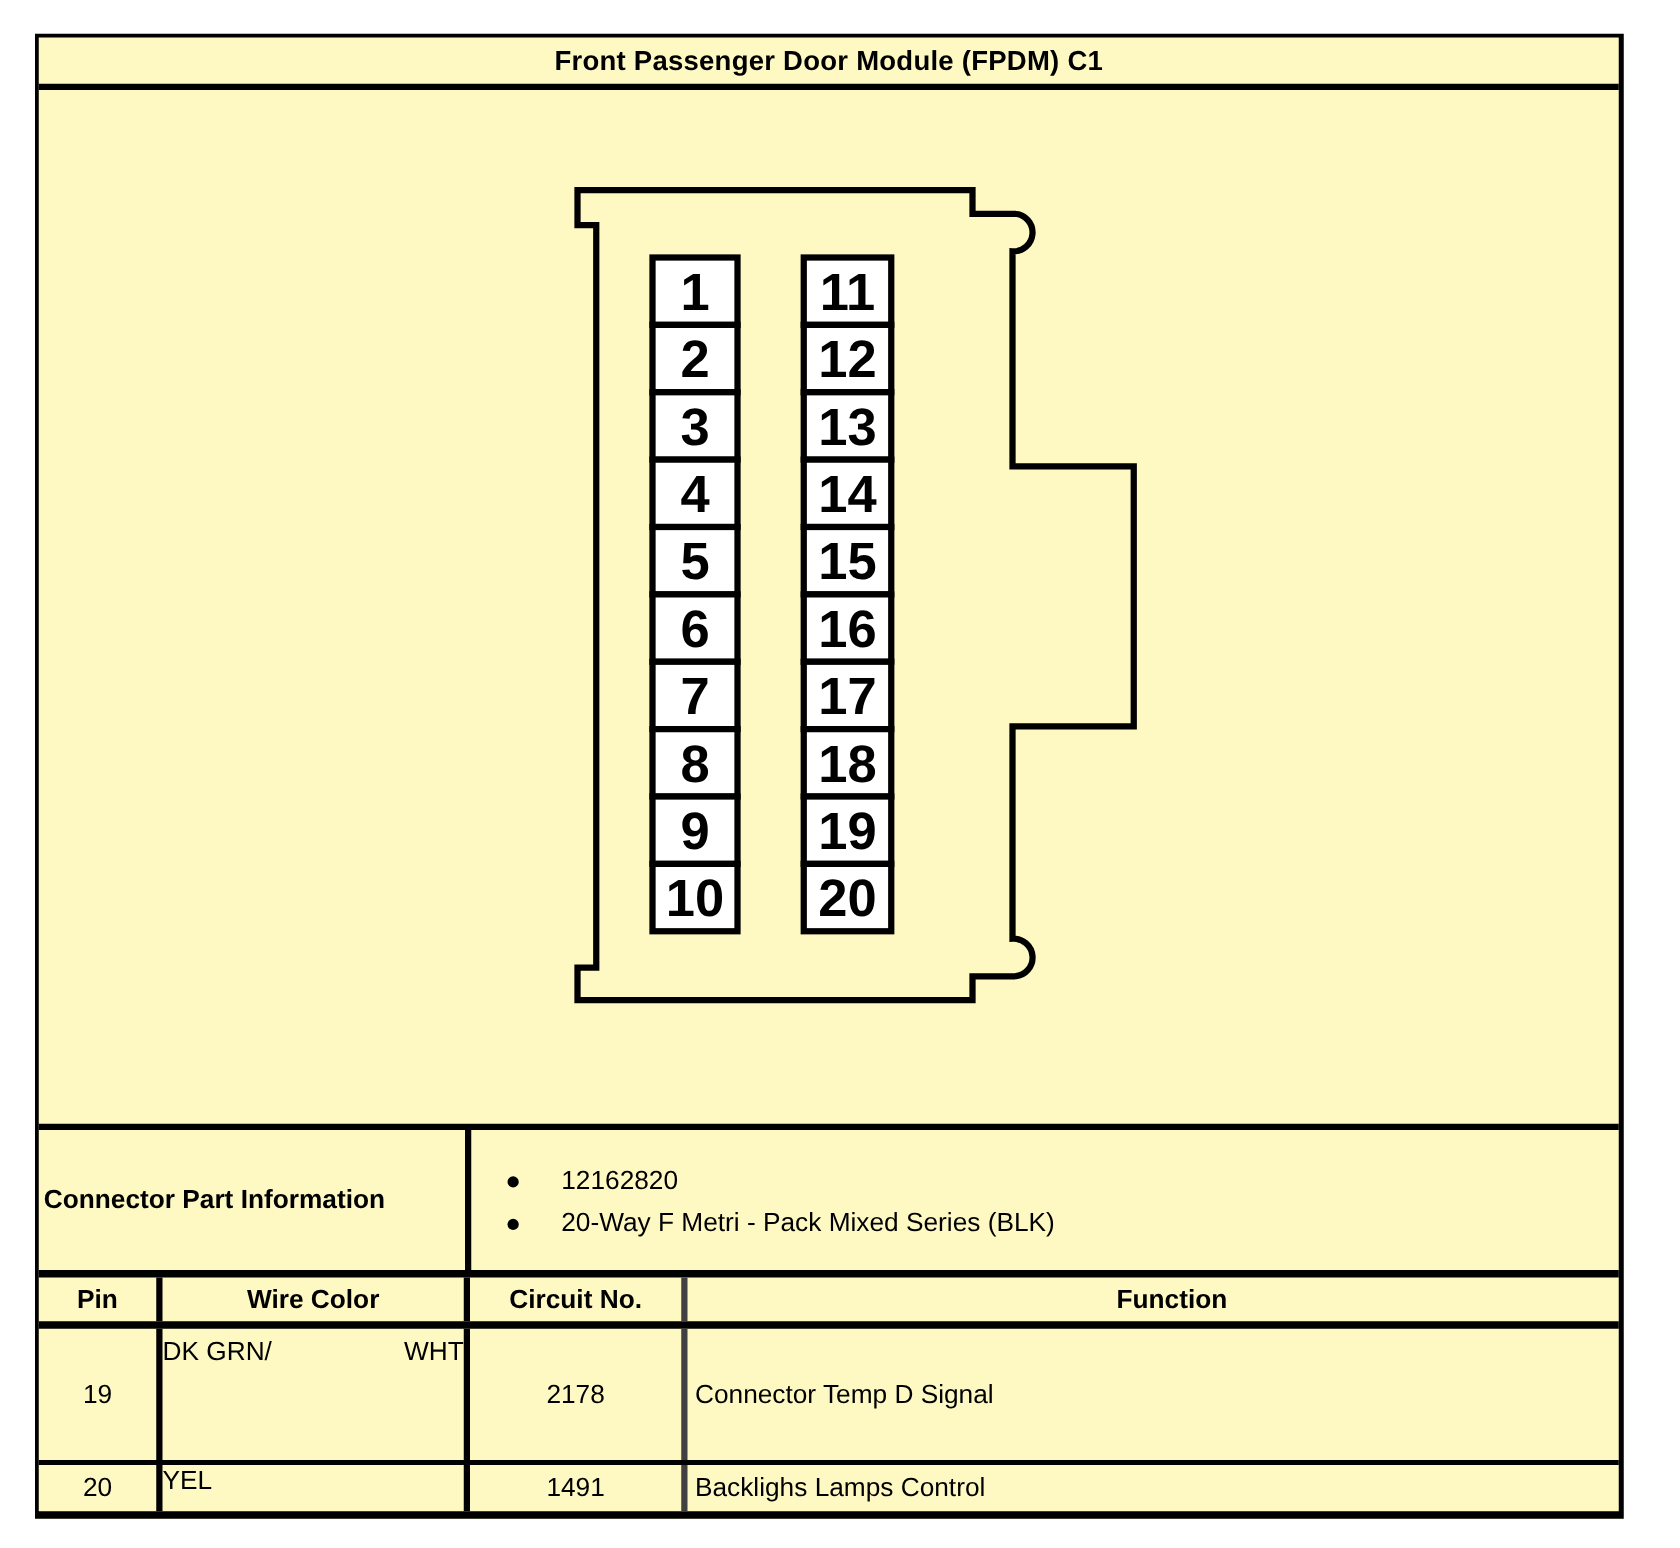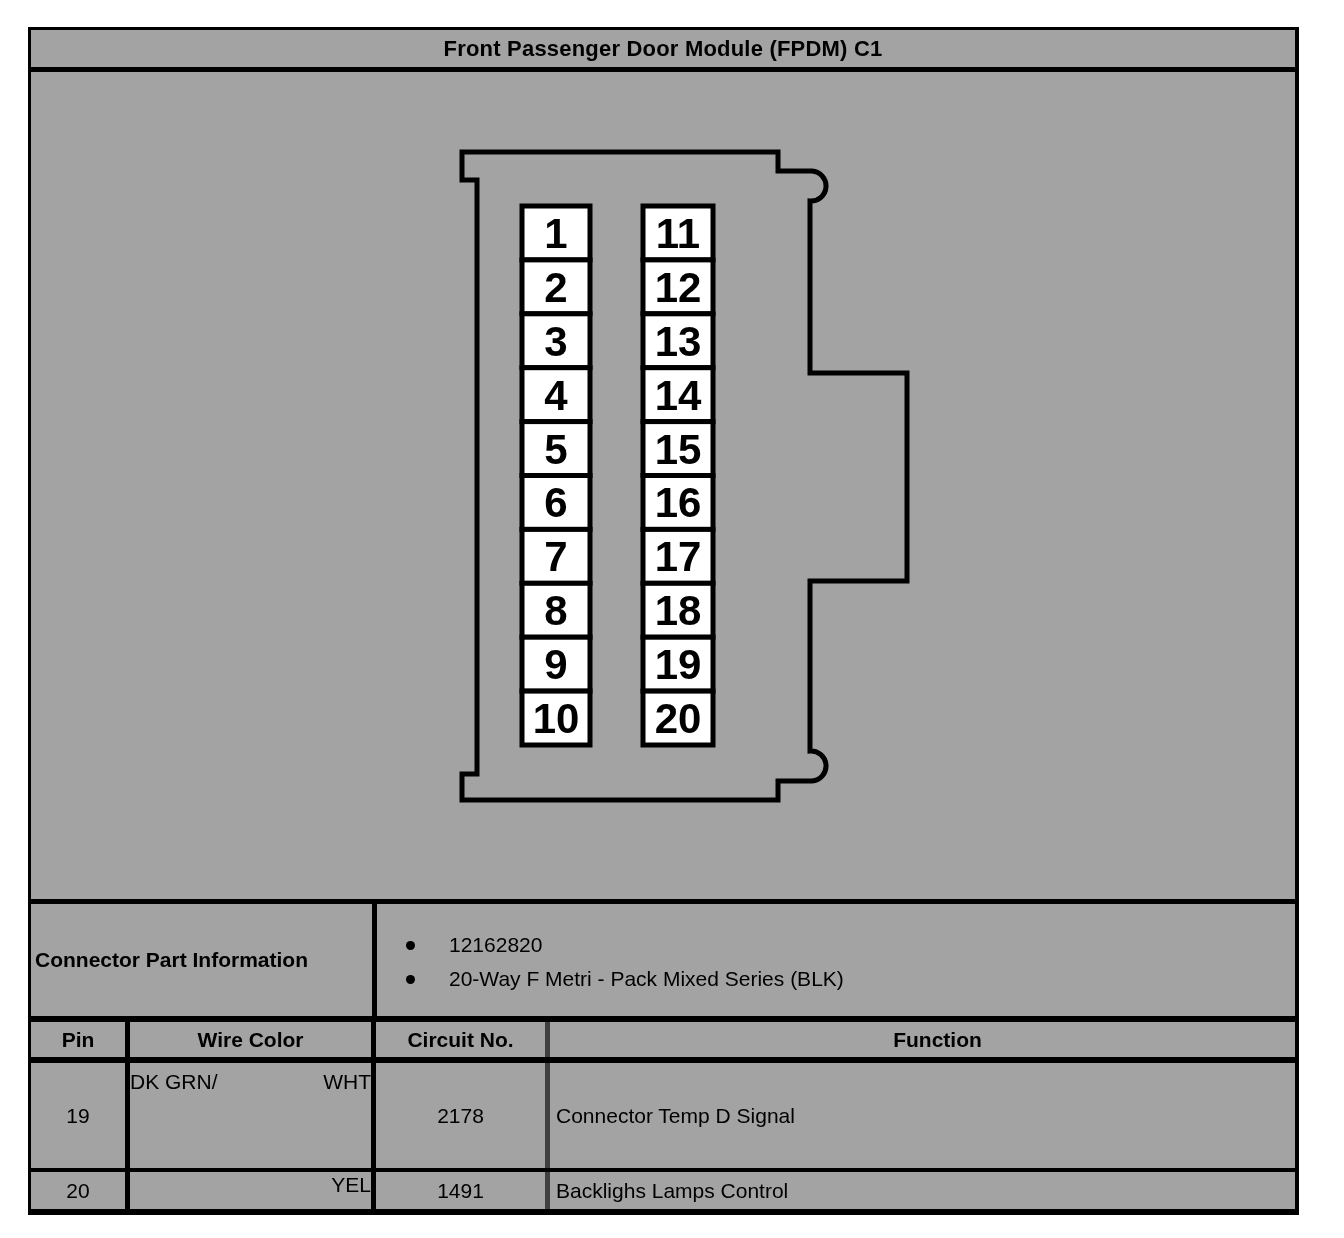--- a/index.html
+++ b/index.html
@@ -5,21 +5,21 @@
   html, body {
     margin: 0; padding: 0;
     width: 1344px; height: 1238px;
     background: #ffffff;
     font-family: "Liberation Sans", "DejaVu Sans", sans-serif;
     color: #000;
   }
   .sheet {
     position: absolute; left: 28px; top: 27px;
     width: 1264px;
-    background: #a3a3a3;
+    background: #fef9c3;
     border: solid #000;
     border-width: 3px 4px 6px 3px;
   }
   
   .title-row {
     height: 37px;
     border-bottom: 5px solid #000;
     display: flex; align-items: center; justify-content: center;
     font-weight: bold; font-size: 22px;
     letter-spacing: 0.2px;
@@ -65,21 +65,21 @@
   .col-wire    { width: 241px; border-right: 5px solid #000; }
   .col-circuit { width: 169px; border-right: 5px solid #404040; }
   .col-fn      { flex: 1; padding-left: 30px; }
   .cell-center { display: flex; align-items: center; justify-content: center; }
   .trow { display: flex; font-size: 21px; border-bottom: 4px solid #000; }
   .trow:last-child { border-bottom: none; }
   .trow.tall  { height: 105px; }
   .trow.short { height: 37px; }
   .wire-stack { display: flex; flex-direction: row; text-align: center; }
   .wire-stack.wire-multi  { justify-content: space-between; padding: 6px 0 10px 0; }
-  .wire-stack.wire-single { justify-content: flex-end; }
+  .wire-stack.wire-single { justify-content: flex-start; }
   .wire-line { line-height: 26px; }
   .cell-fn { display: flex; align-items: center; padding-left: 6px; }
 </style>
 </head>
 <body>
 
 <div class="sheet">
 
   <div class="title-row">
     <span>Front Passenger Door Module (FPDM) C1</span>

